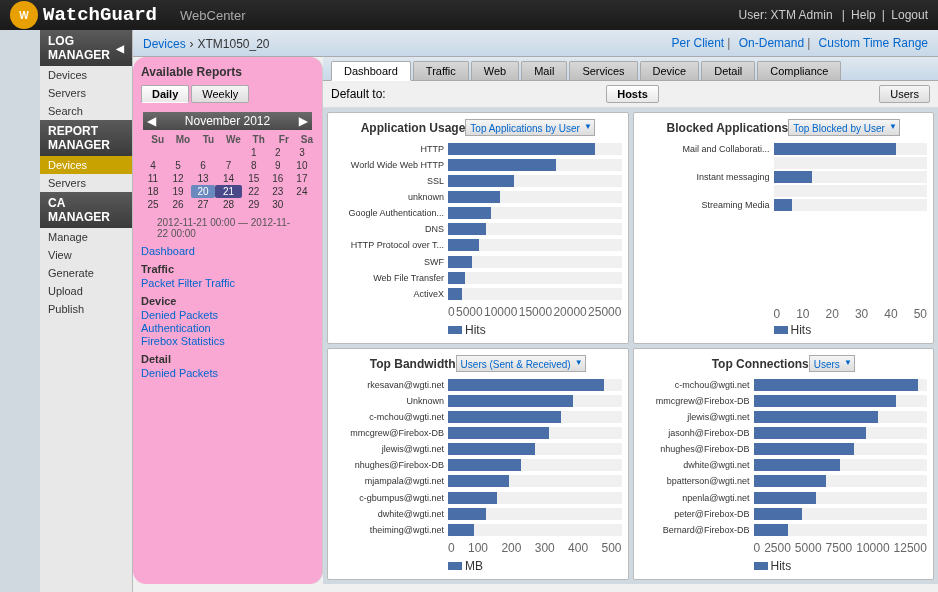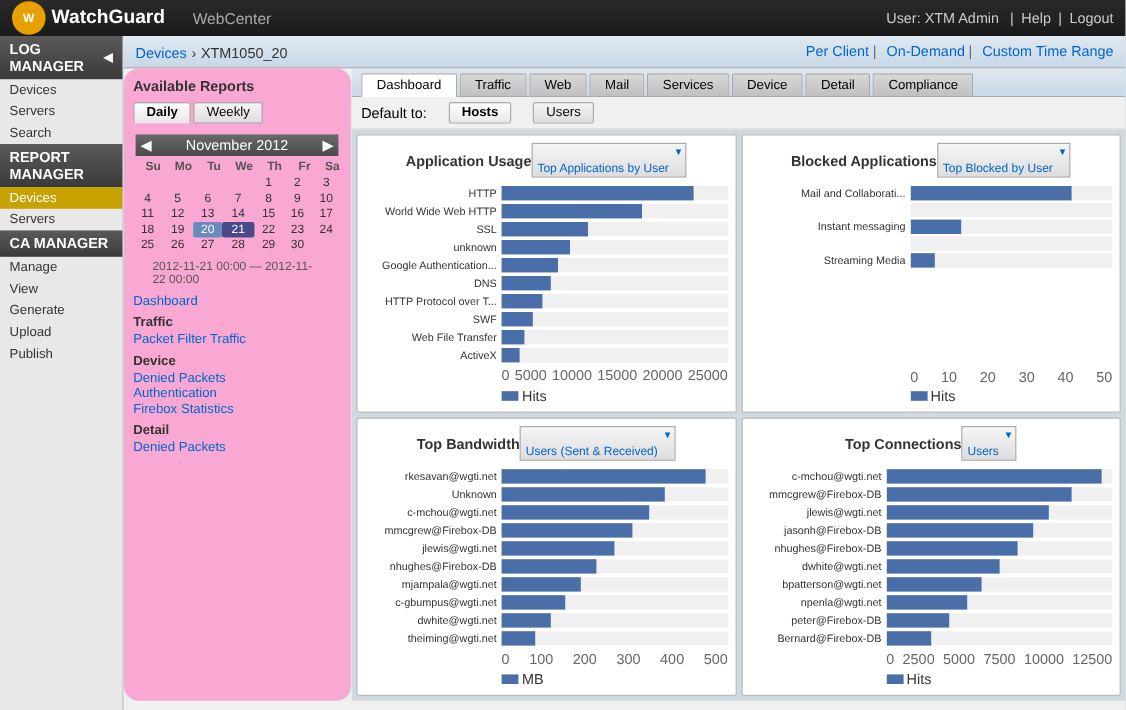--- a/index.html
+++ b/index.html
@@ -25,35 +25,36 @@
       height: 28px;
       background: #e8a000;
       border-radius: 50%;
       display: flex;
       align-items: center;
       justify-content: center;
       font-weight: bold;
       color: white;
       font-size: 10px;
     }
-    #logo-text { color: white; font-size: 16px; font-weight: bold; }
+    #logo-text { color: white; font-size: 19px; font-weight: bold; font-family: Liberation Mono, monospace; }
     #webcenter { color: #aaa; font-size: 13px; margin-left: 8px; }
     #header-right { margin-left: auto; font-size: 11px; color: #ccc; }
     #header-right a { color: #ccc; text-decoration: none; }
     #header-right span { margin: 0 3px; }
 
     
     #main { display: flex; height: 562px; }
 
     
     #sidebar {
-      width: 103px;
+      width: 93px;
       background: #e8e8e8;
       border-right: 1px solid #bbb;
       flex-shrink: 0;
+      margin-left: 40px;
     }
     .sidebar-section-header {
       background: linear-gradient(to bottom, #5a5a5a, #3a3a3a);
       color: white;
       padding: 4px 8px;
       font-size: 11px;
       font-weight: bold;
       display: flex;
       align-items: center;
       justify-content: space-between;
@@ -188,20 +189,21 @@
     }
 
     #default-to-row {
       padding: 4px 8px;
       background: #f0f0f0;
       border-bottom: 1px solid #ddd;
       display: flex;
       align-items: center;
       gap: 18px;
       font-size: 11px;
+      justify-content: space-between;
     }
     .default-tab {
       padding: 2px 10px;
       border: 1px solid #aaa;
       background: linear-gradient(to bottom, #f5f5f5, #ddd);
       cursor: pointer;
       font-size: 11px;
       border-radius: 2px;
     }
     .default-tab.active {
@@ -234,21 +236,21 @@
       display: flex;
       justify-content: center;
       align-items: center;
       margin-bottom: 6px;
     }
     .chart-title { font-size: 12px; font-weight: bold; color: #333; }
     .chart-filter {
       font-size: 10px;
       color: #0066cc;
       border: 1px solid #aaa;
-      padding: 15px 14px 1px 4px;
+      padding: 3px 14px 1px 4px;
       background: linear-gradient(to bottom, #f5f5f5, #ddd);
       cursor: pointer;
       position: relative;
     }
     .chart-filter::after { content: '▼'; font-size: 8px; position: absolute; right: 2px; top: 2px; }
 
     .chart-body { flex: 1; display: flex; flex-direction: column; justify-content: space-between; overflow: hidden; }
 
     
     .bar-row {

